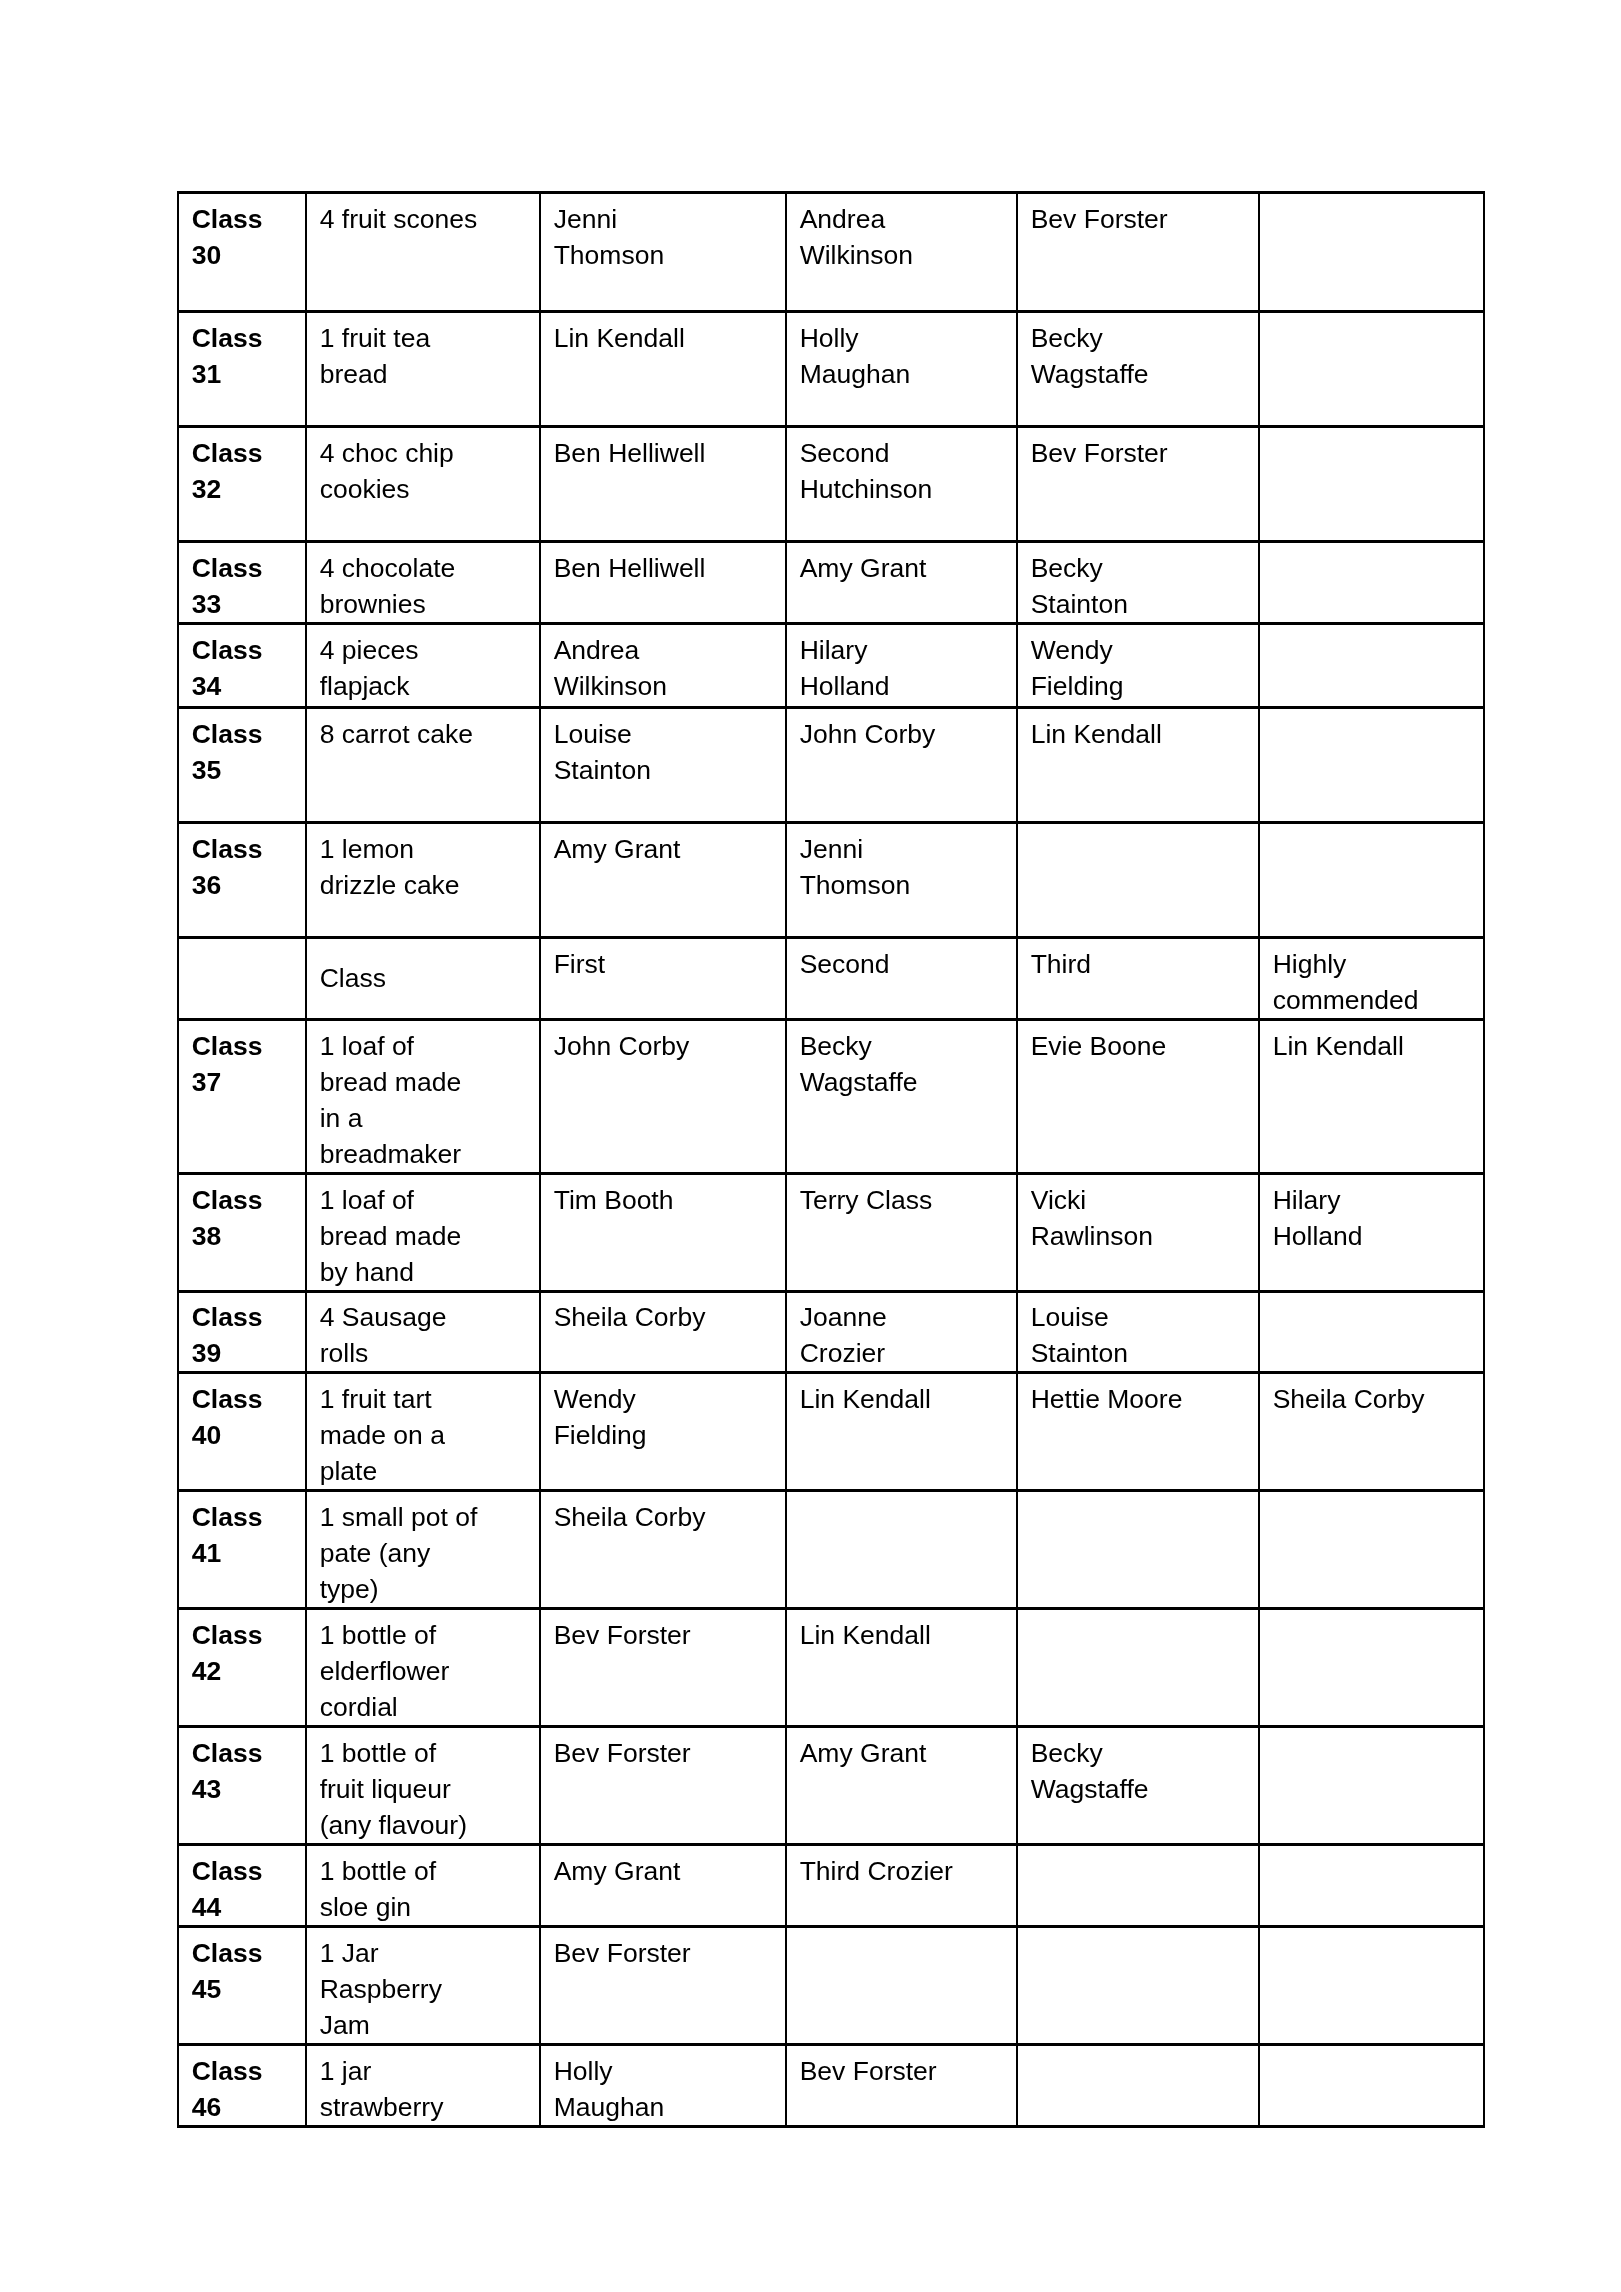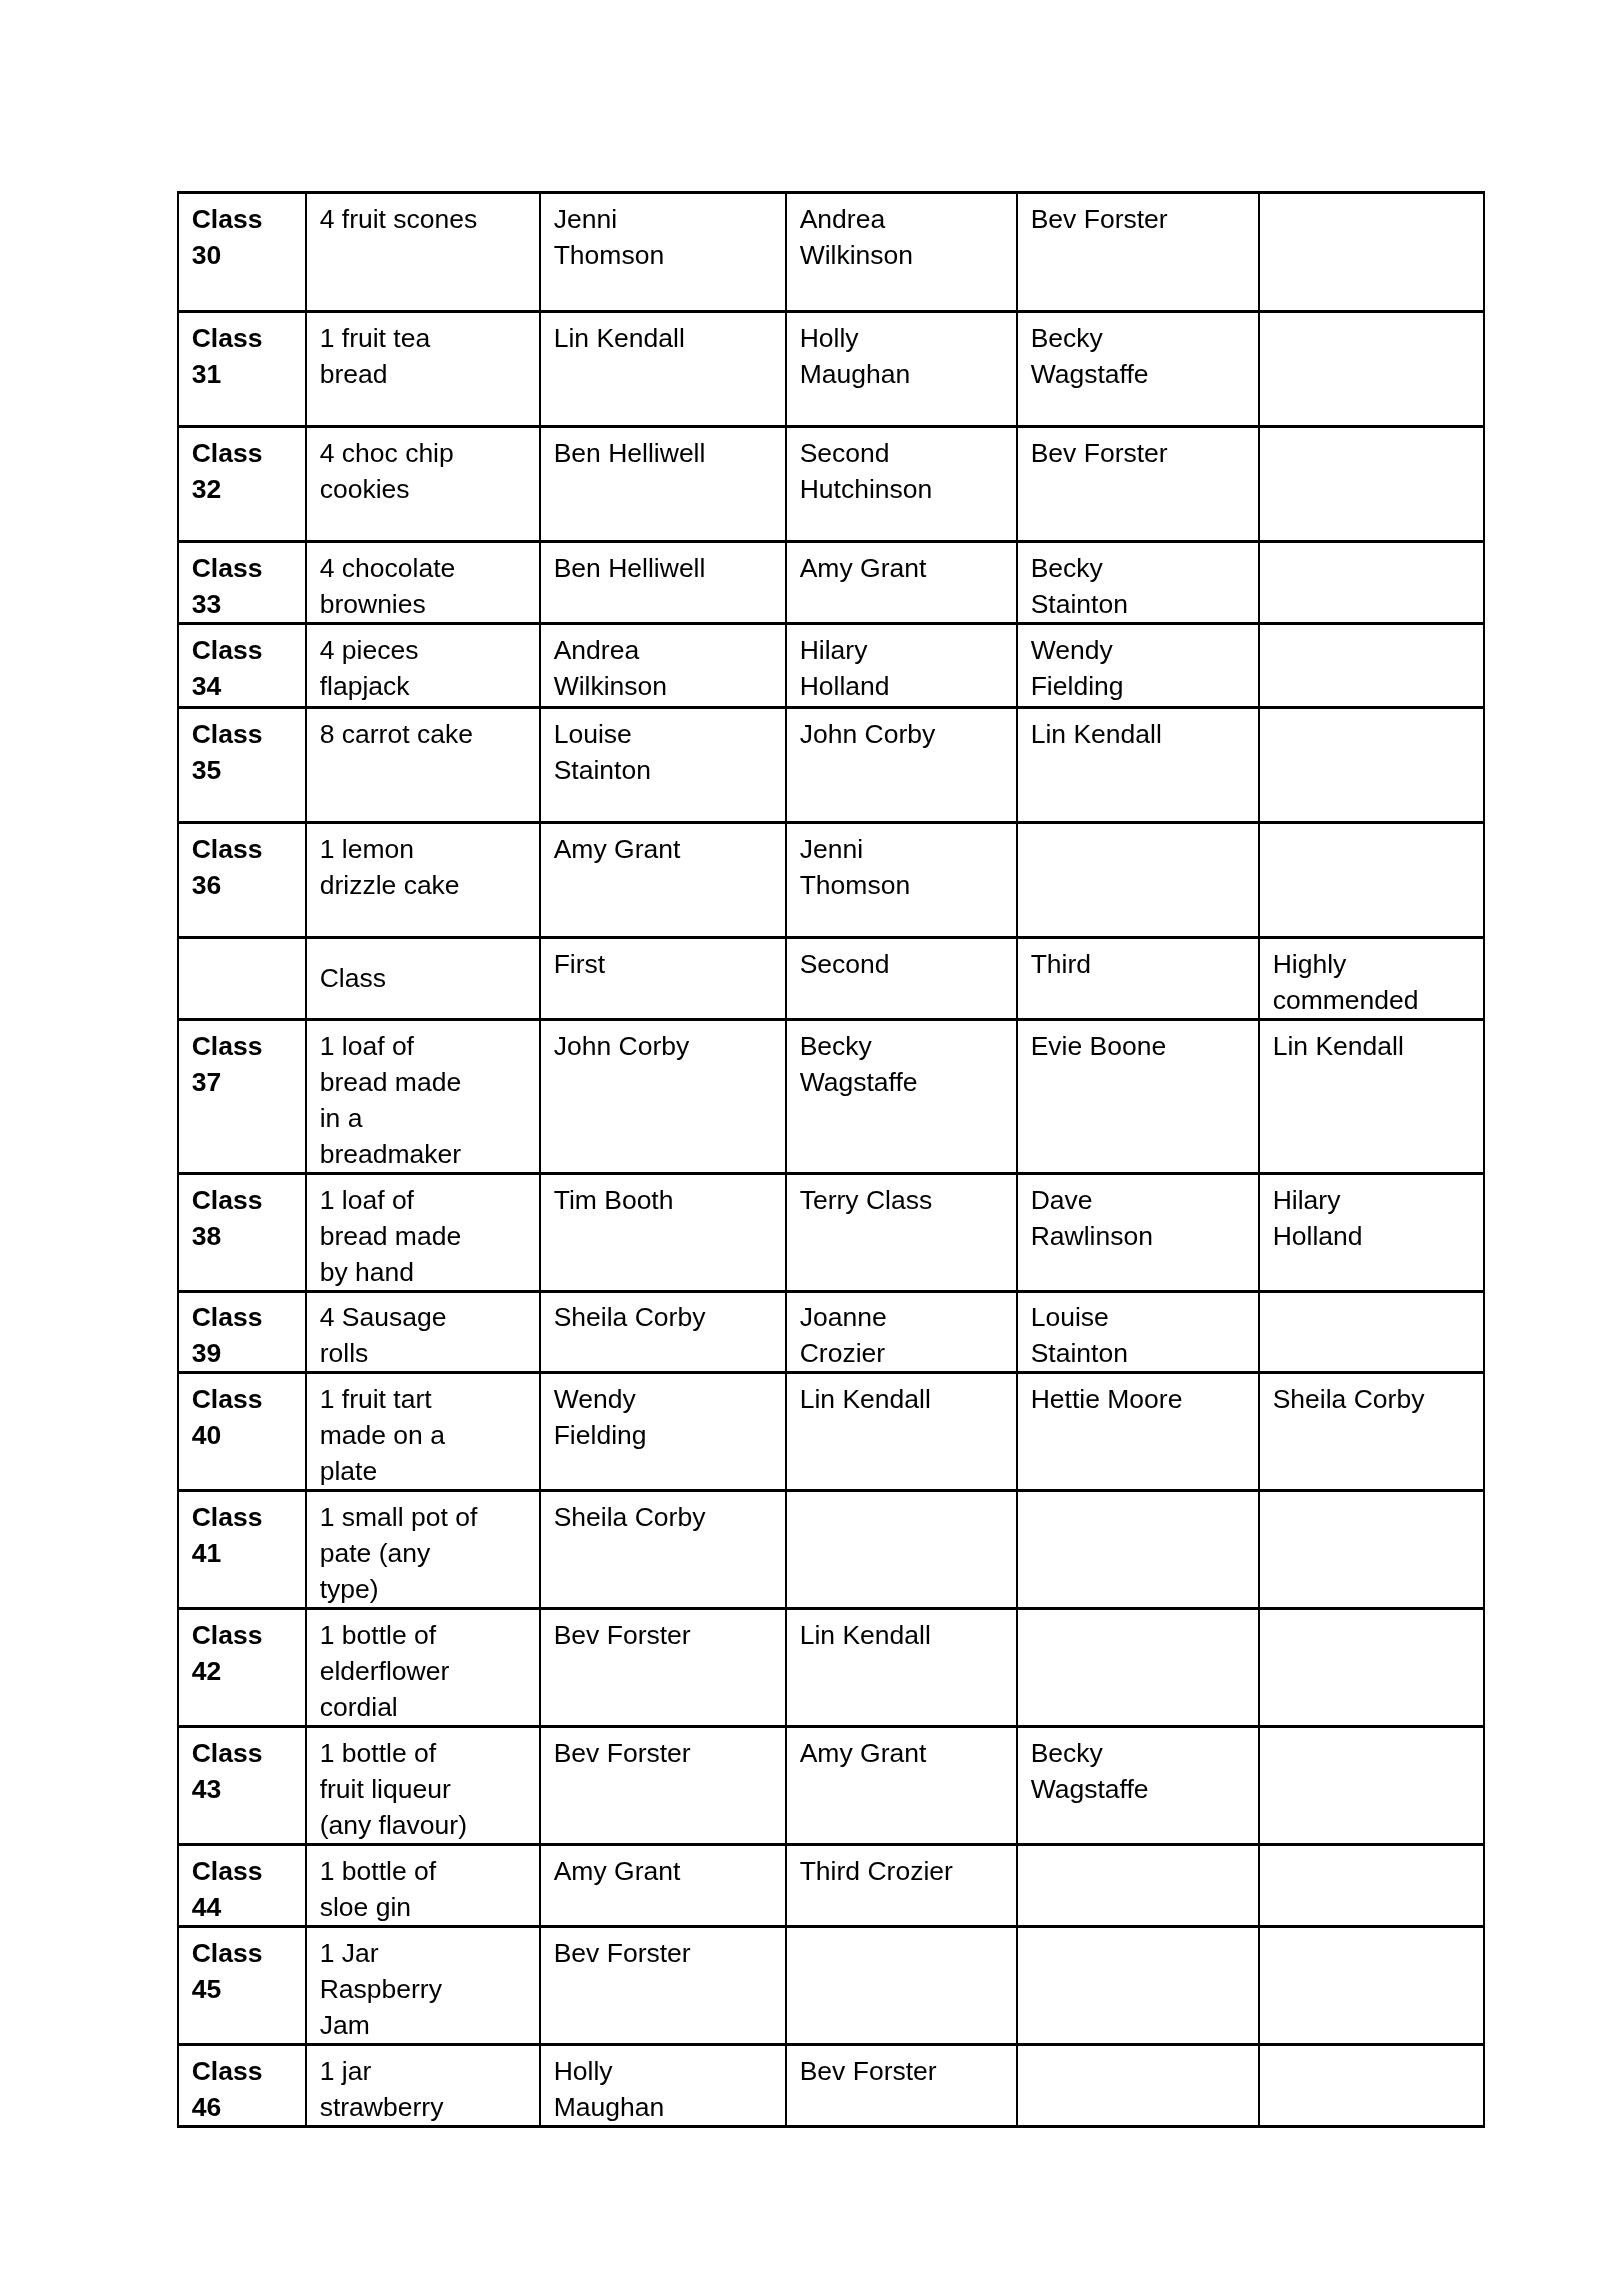--- a/index.html
+++ b/index.html
@@ -166,21 +166,21 @@
       </tr>
 
       <tr style="height:115px">
         <td class="cls">Class
 38</td>
         <td>1 loaf of
 bread made
 by hand</td>
         <td>Tim Booth</td>
         <td>Terry Class</td>
-        <td>Dave
+        <td>Vicki
 Rawlinson</td>
         <td>Hilary
 Holland</td>
       </tr>
 
       <tr style="height:80px">
         <td class="cls">Class
 39</td>
         <td>4 Sausage
 rolls</td>

